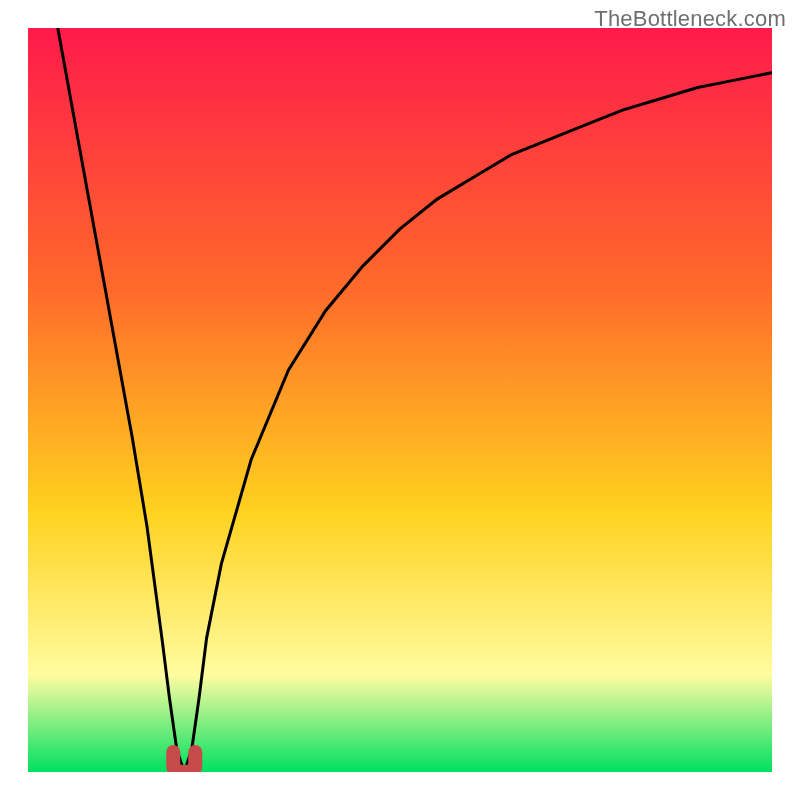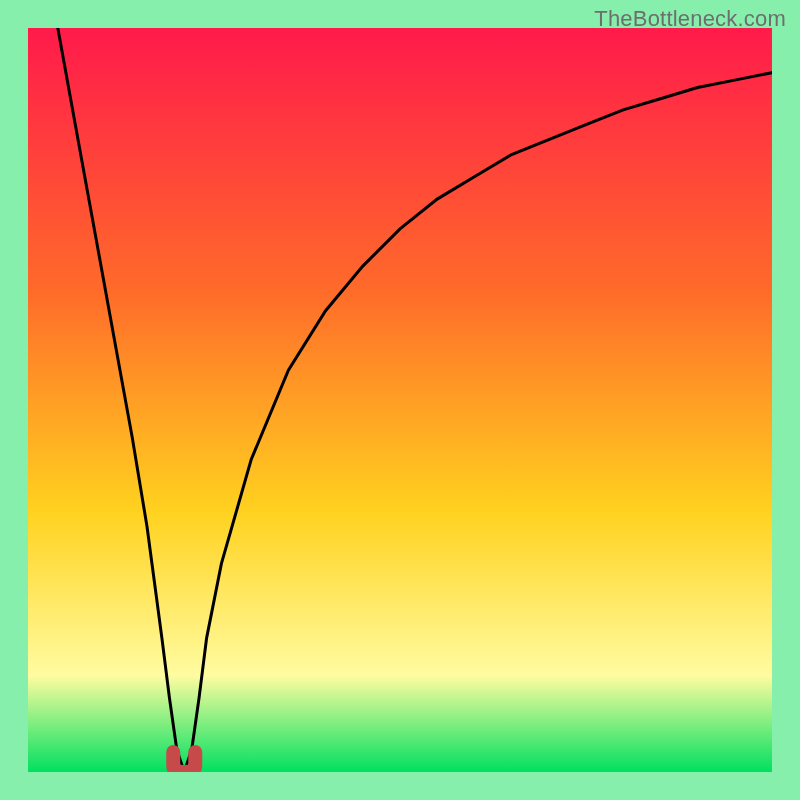--- a/index.html
+++ b/index.html
@@ -7,21 +7,21 @@
     padding: 0;
     width: 800px;
     height: 800px;
     overflow: hidden;
     background: #000;
     font-family: Arial, Helvetica, sans-serif;
   }
   .frame {
     position: absolute;
     inset: 0;
-    background: #86efac;
+    background: #ffffff;
   }
   .plot-area {
     position: absolute;
     left: 28px;
     top: 28px;
     width: 744px;
     height: 744px;
     overflow: hidden;
   }
   .watermark {

